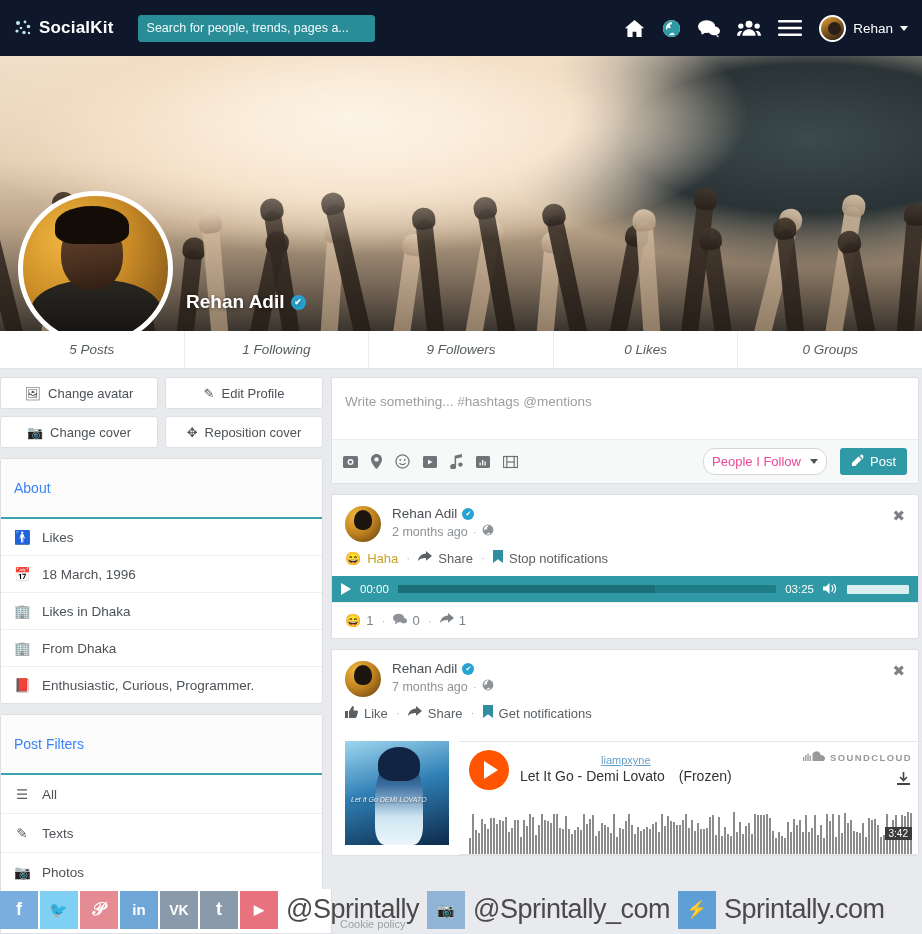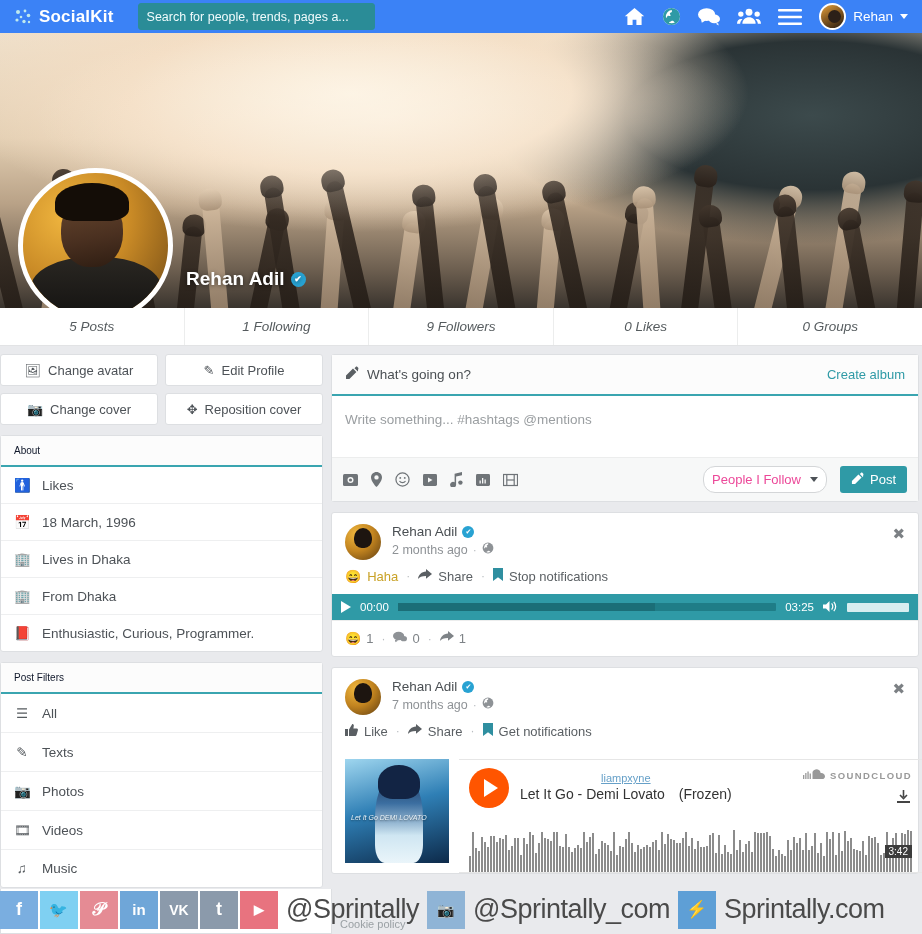--- a/index.html
+++ b/index.html
@@ -7,21 +7,21 @@
   html, body {
     width: 922px; height: 934px;
     font-family: "Liberation Sans", sans-serif;
     background: #e9eaed;
     overflow: hidden;
   }
   .page { position: relative; width: 922px; height: 934px; }
 
   
   .topbar {
-    height: 33px; background: #3b82f6;
+    height: 56px; background: #0f172a;
     display: flex; align-items: center; padding: 0 14px;
     position: relative; z-index: 20;
   }
   .brand { display: flex; align-items: center; gap: 7px; color:#fff; }
   .brand-mark { width: 18px; height: 18px; position: relative; }
   .brand-name { font-size: 17px; font-weight: bold; letter-spacing: .2px; }
   .search-box {
     margin-left: 24px; width: 237px; height: 27px;
     background: #2a8c97; border: 1px solid #2a8c97; border-radius: 3px;
     color: #ffffff; font-size: 12.5px; padding: 0 8px;
@@ -116,21 +116,21 @@
   .btn-grid { display: flex; flex-wrap: wrap; gap: 7px; margin-bottom: 10px; }
   .pbtn {
     flex: 1 1 calc(50% - 4px); height: 32px; background: #fff;
     border: 1px solid #dddfe2; border-radius: 3px;
     display:flex; align-items:center; justify-content:center; gap: 7px;
     font-size: 13px; color: #4d5257; cursor: pointer;
   }
 
   .card { background: #fff; border: 1px solid #dddfe2; border-radius: 3px; margin-bottom: 10px; }
   .card-head {
-    padding: 9px 13px; font-size: 10px; color: #0f172a;
+    padding: 21px 13px; font-size: 14px; color: #3b82f6;
     border-bottom: 2px solid #3aa5b0; background: #fcfcfc;
   }
   .info-row {
     display:flex; align-items:center; gap: 12px;
     padding: 10px 13px; font-size: 13.5px; color: #4d5257;
     border-bottom: 1px solid #eeeff0;
   }
   .info-row:last-child { border-bottom: none; }
   .info-ico { width: 16px; text-align:center; color:#565b5f; flex-shrink:0; }
   .filter-row {
@@ -417,21 +417,21 @@
         <div class="info-row">
           <span class="info-ico">🚹</span>
           <span>Likes</span>
         </div>
         <div class="info-row">
           <span class="info-ico">📅</span>
           <span>18 March, 1996</span>
         </div>
         <div class="info-row">
           <span class="info-ico">🏢</span>
-          <span>Lives in Dhaka</span>
+          <span>Likes in Dhaka</span>
         </div>
         <div class="info-row">
           <span class="info-ico">🏢</span>
           <span>From Dhaka</span>
         </div>
         <div class="info-row">
           <span class="info-ico">📕</span>
           <span>Enthusiastic, Curious, Programmer.</span>
         </div>
       </div>
@@ -457,31 +457,20 @@
         <div class="filter-row">
           <span class="info-ico">♫</span>
           <span>Music</span>
         </div>
       </div>
     </div>
 
     <div class="right-col">
 
       <div class="card">
-        <div class="composer-head">
-          <div class="composer-title">
-            <span>
-              <svg width="14" height="14" viewBox="0 0 14 14" fill="#5a5f63">
-                  <path d="M1 9.6V13h3.4l7-7-3.4-3.4zM13.2 3.1c.4-.4.4-1 0-1.3l-1-1c-.4-.4-1-.4-1.3 0L9.5 2.2l3.4 3.4z"></path>
-                </svg>
-            </span>
-            <span>What's going on?</span>
-          </div>
-          <span class="create-album">Create album</span>
-        </div>
         <div class="composer-input">Write something... #hashtags @mentions</div>
         <div class="composer-foot">
           <span class="cf-ico">
             <svg width="15" height="14" viewBox="0 0 15 14" fill="#6f7478">
                 <rect x="0" y="1" width="15" height="12" rx="1.5"></rect>
                 <circle cx="7.5" cy="7" r="3" fill="#f7f8f8"></circle>
                 <circle cx="7.5" cy="7" r="1.6" fill="#6f7478"></circle>
               </svg>
           </span>
           <span class="cf-ico">

